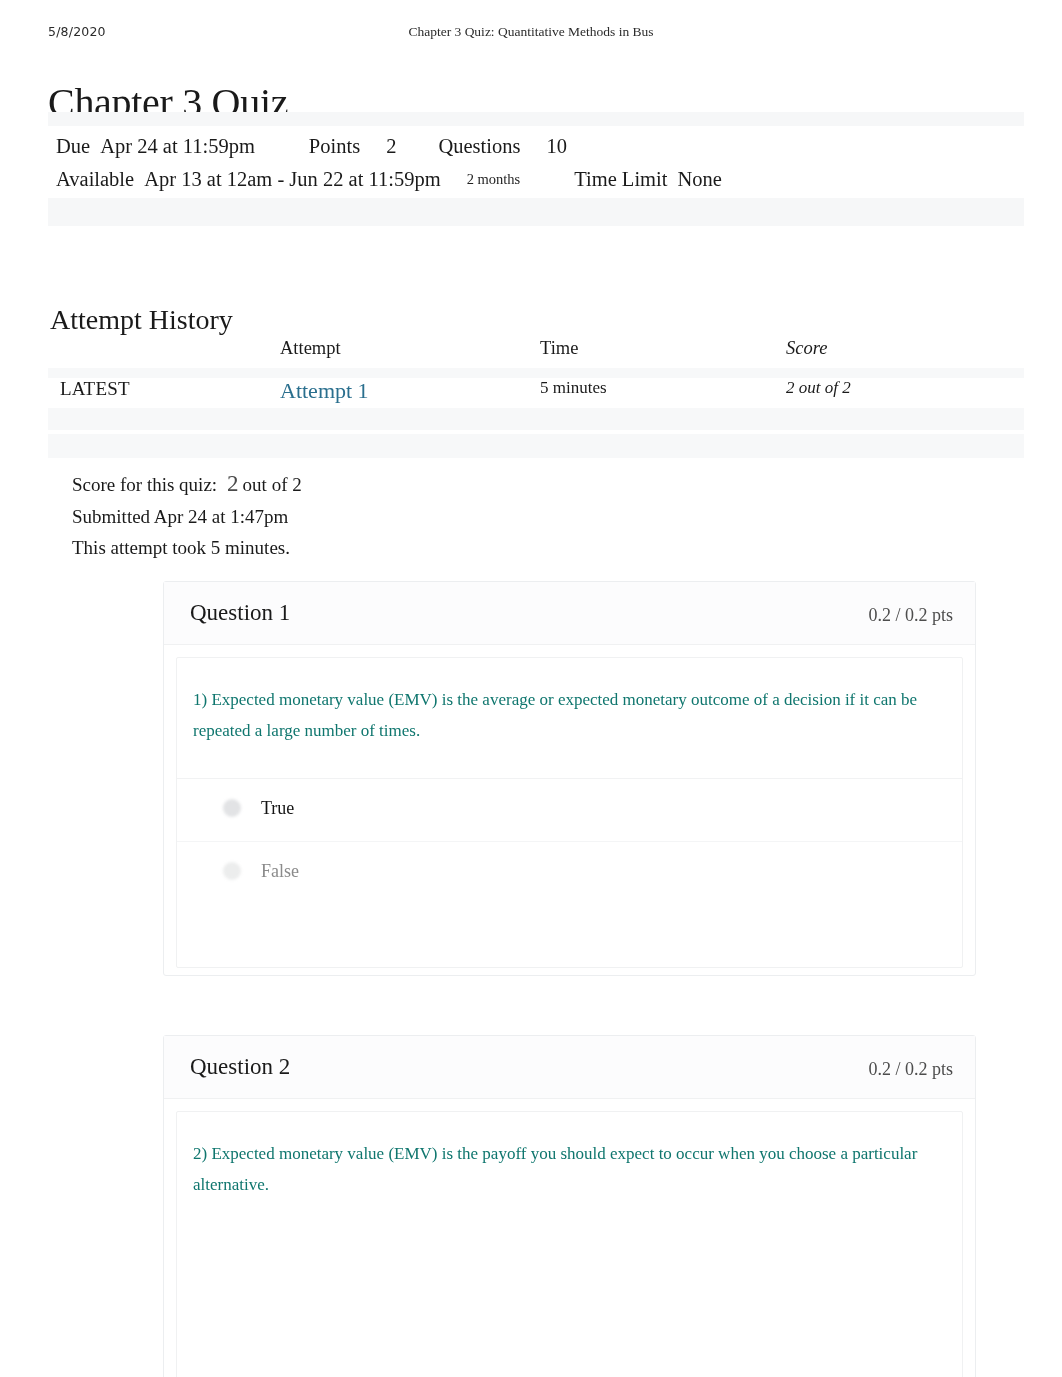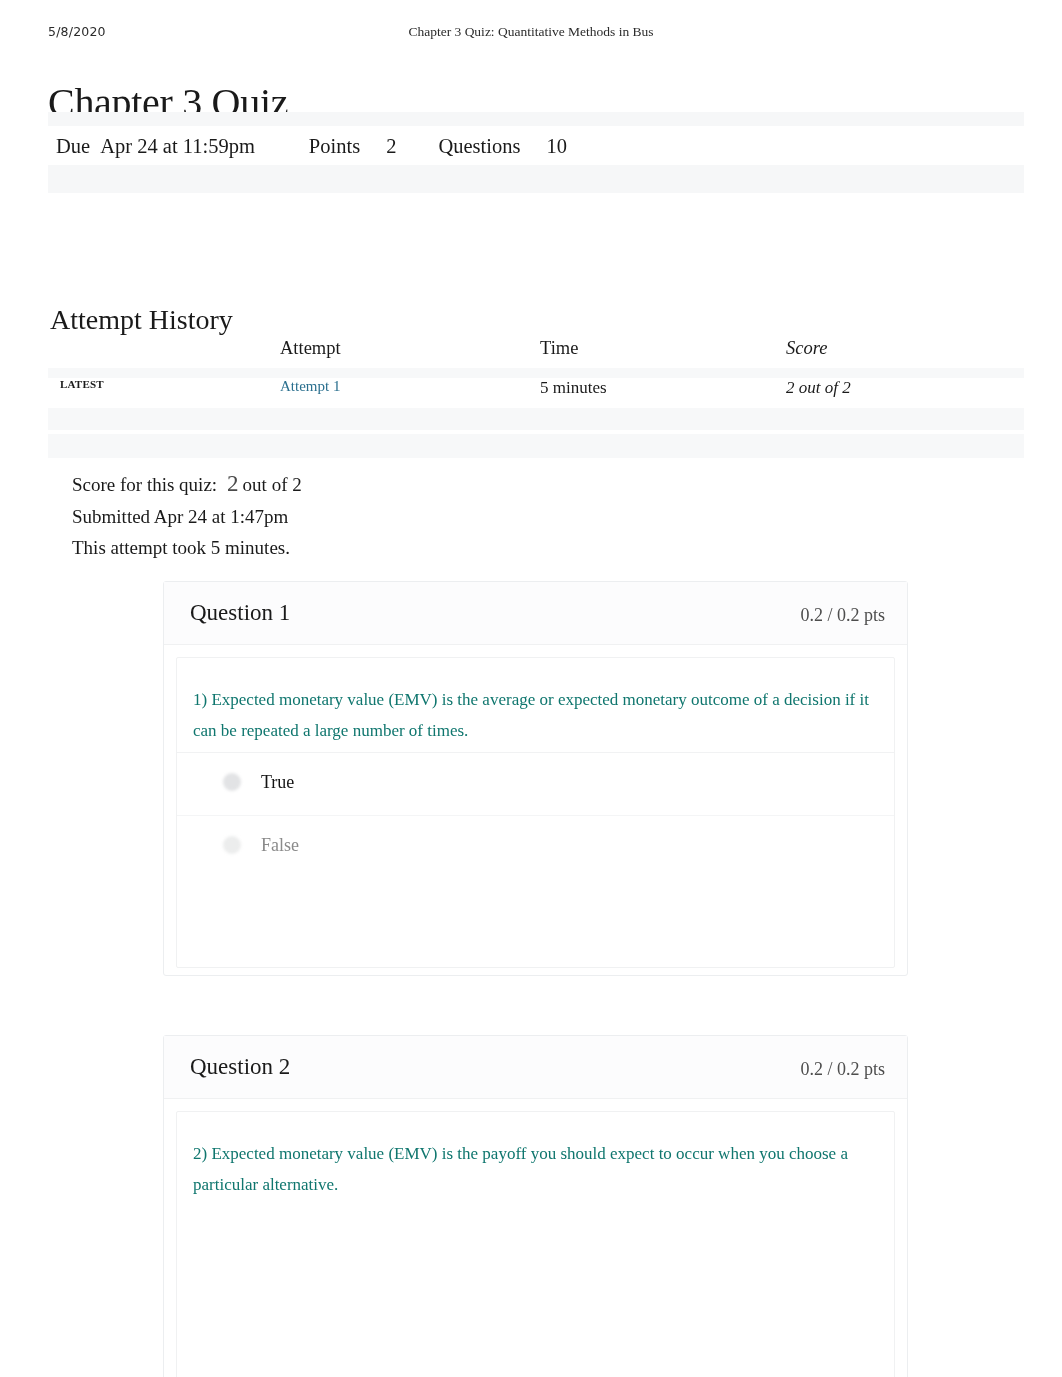--- a/index.html
+++ b/index.html
@@ -125,25 +125,25 @@
   .h-c3 { position: absolute; left: 492px; top: 0; }
   .h-c4 { position: absolute; left: 738px; top: 0; font-style: italic; }
   .hist-head span {
     font-size: 18.5px;
     color: #1a1a1a;
   }
   .hist-row span {
     font-size: 17px;
     color: #1a1a1a;
   }
-  .hist-row .latest-cell { font-size: 11px; letter-spacing: 0.2px; font-weight: bold; }
+  .hist-row .latest-cell { font-size: 19px; letter-spacing: 0.2px; }
   .attempt-link {
     color: #2a6f8e;
     text-decoration: none;
-    font-size: 15px;
+    font-size: 22px;
   }
 
   
   .score-summary {
     position: absolute;
     left: 72px;
     top: 468px;
     width: 700px;
   }
   .score-summary div {
@@ -155,21 +155,21 @@
   .big-score {
     font-size: 23px;
     color: #4a4a4a;
     padding: 0 4px 0 10px;
   }
 
   
   .q-card {
     position: absolute;
     left: 163px;
-    width: 745px;
+    width: 813px;
     border: 1px solid #eceef0;
     border-radius: 3px;
     background: #ffffff;
     box-sizing: border-box;
   }
   .q-head {
     position: relative;
     height: 62px;
     background: #fcfcfd;
     border-bottom: 1px solid #f0f1f2;
@@ -198,20 +198,21 @@
     box-sizing: border-box;
     position: relative;
   }
   .q-text {
     padding: 26px 22px 6px 16px;
     font-size: 17px;
     line-height: 31px;
     color: #0f766e;
   }
   .answers {
+    margin-top: 26px;
   }
   .answer-row {
     position: relative;
     height: 62px;
     border-top: 1px solid #f4f5f6;
   }
   .answer-row:first-child { border-top: 1px solid #f1f2f3; }
   .radio {
     position: absolute;
     left: 46px;
@@ -244,20 +245,23 @@
 <h1 class="page-title">Chapter 3 Quiz</h1>
 
 <div class="detail-band">
   <div class="band-strip"></div>
   <div class="detail-rows">
 
     <div class="detail-line">
       <span class="dl-label">Due</span><span class="sp-sm"></span><span class="dl-value">Apr 24 at 11:59pm</span><span class="sp-lg"></span><span class="dl-label">Points</span><span class="sp-xl"></span><span class="dl-value">2</span><span class="sp-md"></span><span class="dl-label">Questions</span><span class="sp-xl"></span><span class="dl-value">10</span>
     </div>
 
+    <div class="detail-line">
+      <span class="dl-label">Available</span><span class="sp-sm"></span><span class="dl-value">Apr 13 at 12am - Jun 22 at 11:59pm</span><span class="sp-xl"></span><span class="tiny-note">2 months</span><span class="sp-lg"></span><span class="dl-label">Time Limit</span><span class="sp-sm"></span><span class="dl-value">None</span>
+    </div>
 
   </div>
   <div class="band-strip bottom"></div>
 </div>
 
 <h2 class="section-title">Attempt History</h2>
 
 <div class="history">
 
   <div class="hist-head">

